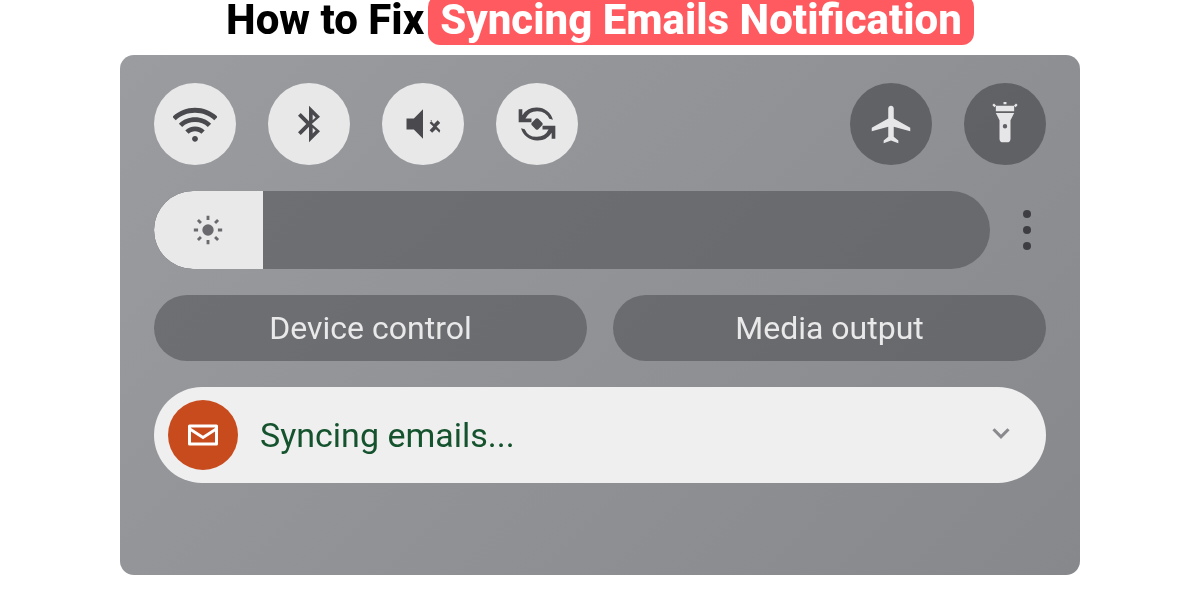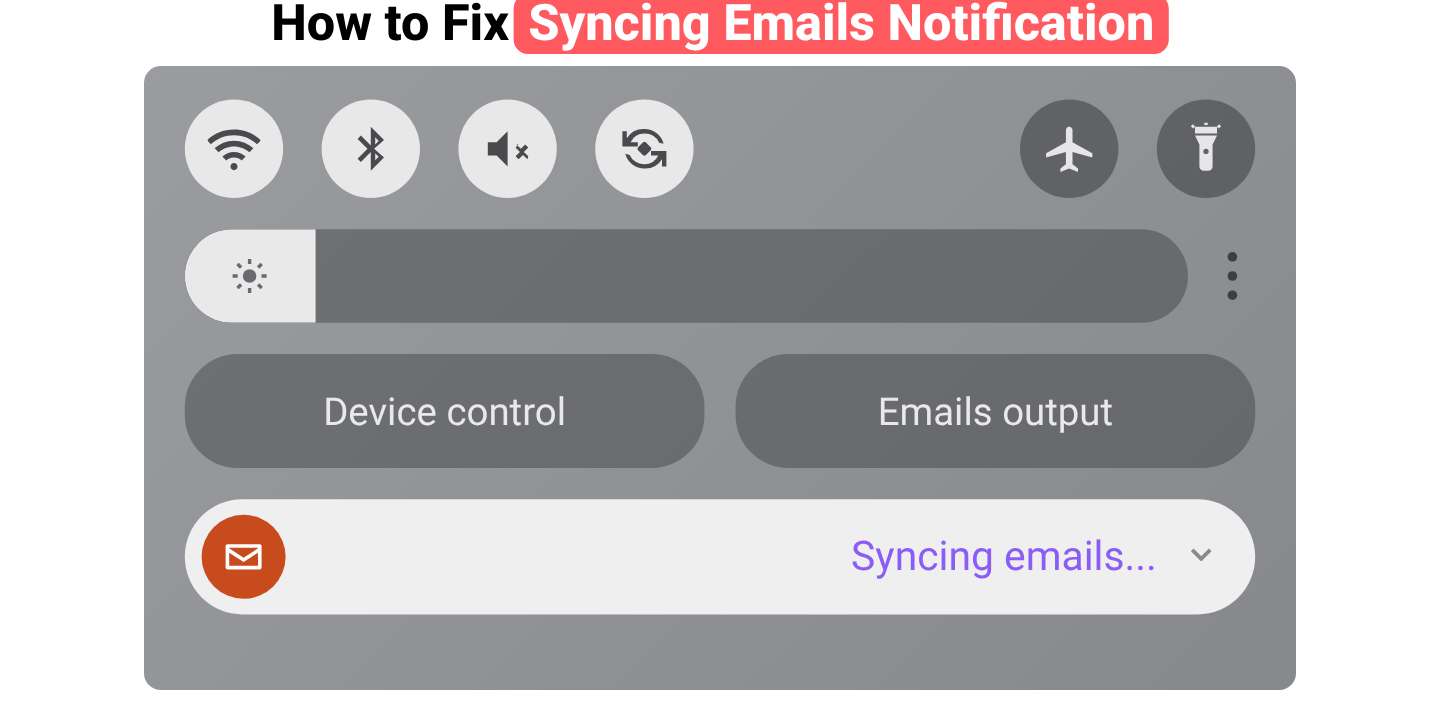--- a/index.html
+++ b/index.html
@@ -97,21 +97,21 @@
       gap: 8px;
       cursor: pointer;
     }
     .kebab-dot { width: 8px; height: 8px; border-radius: 50%; background: #3e3e42; }
     .pill-row {
       display: flex;
       gap: 26px;
     }
     .pill-btn {
       flex: 1;
-      height: 95px;
+      height: 66px;
       background: rgba(70,70,74,0.5);
       border-radius: 44px;
       display: flex;
       align-items: center;
       justify-content: center;
       color: #e9e9ea;
       font-size: 32px;
       font-weight: 400;
       cursor: pointer;
     }
@@ -132,22 +132,21 @@
       background: #c84b1e;
       display: flex;
       align-items: center;
       justify-content: center;
     }
     .notif-icon svg { width: 36px; height: 36px; fill: #fff; }
     .notif-text {
       flex: 1;
       font-size: 34px;
       font-weight: 400;
-      color: #8b5cf6;
-      text-align: right;
+      color: #14532d;
     }
     .notif-chevron svg { width: 30px; height: 30px; stroke: #8a8a8e; stroke-width: 2.5; fill: none; }
   </style>
 </head>
 <body>
 
 <div class="title-container">
   <div>
     <span class="title-line1">How to Fix</span>
     <span class="title-line1 highlight">Syncing Emails Notification</span>
@@ -212,21 +211,21 @@
     </div>
     <div class="kebab">
       <span class="kebab-dot"></span>
       <span class="kebab-dot"></span>
       <span class="kebab-dot"></span>
     </div>
   </div>
 
   <div class="pill-row">
     <div class="pill-btn">Device control</div>
-    <div class="pill-btn">Emails output</div>
+    <div class="pill-btn">Media output</div>
   </div>
 
   <div class="notification">
     <div class="notif-icon">
       <svg viewBox="0 0 24 24">
           <path d="M3 5h18a1 1 0 0 1 1 1v12a1 1 0 0 1-1 1H3a1 1 0 0 1-1-1V6a1 1 0 0 1 1-1zm1 2v.3l8 5.2 8-5.2V7H4zm16 2.7l-8 5.2-8-5.2V17h16V9.7z"></path>
         </svg>
     </div>
     <div class="notif-text">Syncing emails...</div>
     <div class="notif-chevron">

